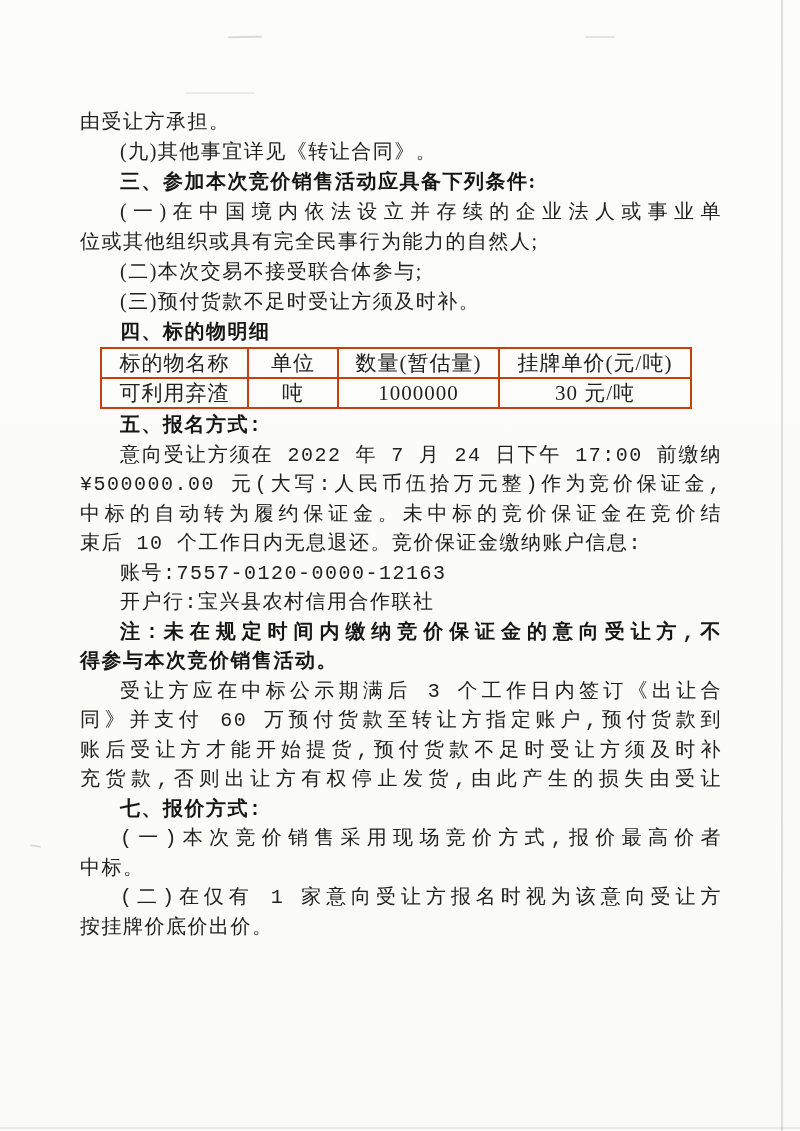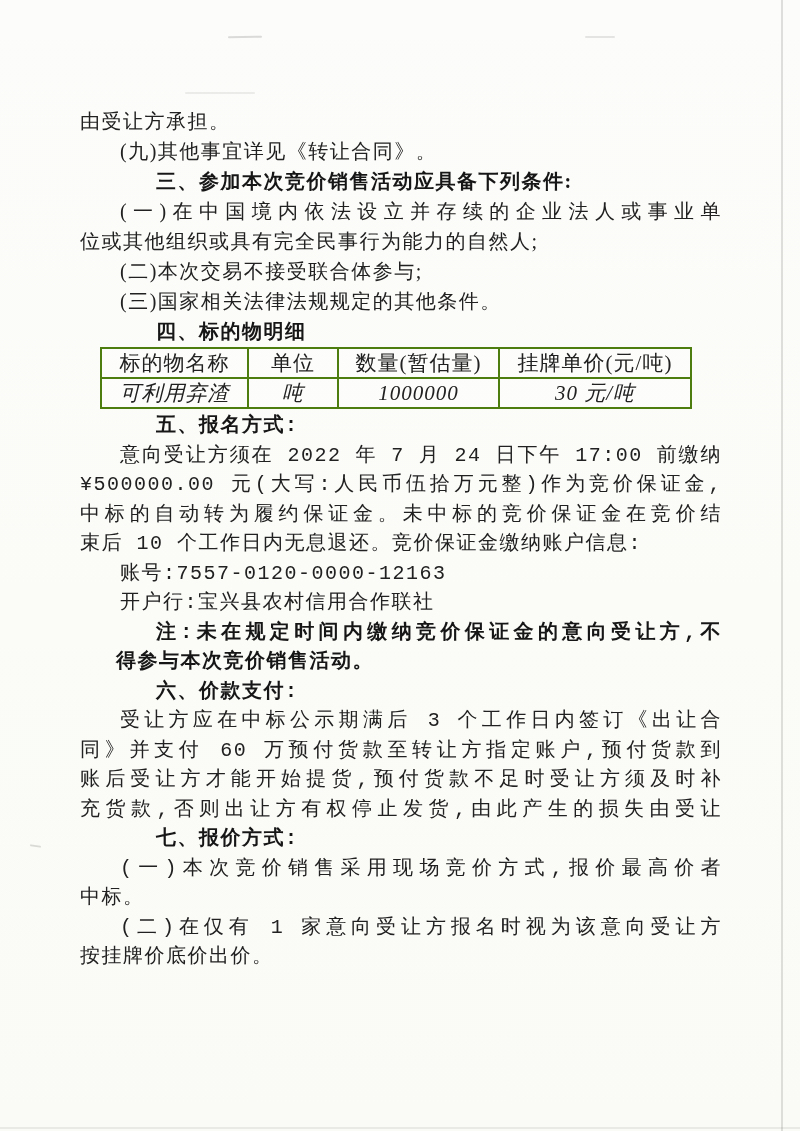--- a/index.html
+++ b/index.html
@@ -61,46 +61,46 @@
     height: 30px;
     line-height: 30px;
     white-space: pre;
   }
   .block2 .ln {
     height: 29.5px;
     line-height: 29.5px;
     font-family: Liberation Mono, monospace;
   }
   .ln.ind { text-indent: 2em; }
-  .ln.bold { font-weight: 700; color: #161616; margin-left: 36px; }
+  .ln.bold { font-weight: 700; color: #161616; }
   .ln.just {
     white-space: normal;
     text-align: justify;
     text-align-last: justify;
   }
   
   .lot-table {
     border-collapse: collapse;
     table-layout: fixed;
     width: 590px;
     margin: 1px 0 2px 20px;
   }
   .lot-table th, .lot-table td {
-    border: 2px solid #4d7c0f;
+    border: 2px solid #c2410c;
     font-weight: normal;
     text-align: center;
     vertical-align: middle;
     font-size: 21px;
     letter-spacing: 1px;
     padding: 0;
     height: 26px;
     color: #212121;
     background: rgba(255,255,255,0.35);
   }
-  .lot-table tbody td { height: 28px; font-style: italic; }
+  .lot-table tbody td { height: 28px; }
 </style>
 </head>
 <body>
 
 <div class="paper"></div>
 
 <div class="smudge s1"></div>
 <div class="smudge s2"></div>
 <div class="smudge s3"></div>
 <div class="smudge s4"></div>
@@ -109,21 +109,21 @@
 
 <div class="doc">
 
   <div class="block1">
     <div class="ln">由受让方承担。</div>
     <div class="ln ind">(九)其他事宜详见《转让合同》。</div>
     <div class="ln ind bold">三、参加本次竞价销售活动应具备下列条件:</div>
     <div class="ln ind just">(一)在中国境内依法设立并存续的企业法人或事业单</div>
     <div class="ln">位或其他组织或具有完全民事行为能力的自然人;</div>
     <div class="ln ind">(二)本次交易不接受联合体参与;</div>
-    <div class="ln ind">(三)国家相关法律法规规定的其他条件。</div>
+    <div class="ln ind">(三)预付货款不足时受让方须及时补。</div>
     <div class="ln ind bold">四、标的物明细</div>
   </div>
 
   <table class="lot-table">
     <colgroup>
       <col style="width:147px">
       <col style="width:90px">
       <col style="width:161px">
       <col style="width:192px">
     </colgroup>
@@ -148,21 +148,20 @@
   <div class="block2">
     <div class="ln ind bold">五、报名方式:</div>
     <div class="ln ind just">意向受让方须在 2022 年 7 月 24 日下午 17:00 前缴纳</div>
     <div class="ln just">¥500000.00 元(大写:人民币伍拾万元整)作为竞价保证金,</div>
     <div class="ln just">中标的自动转为履约保证金。未中标的竞价保证金在竞价结</div>
     <div class="ln">束后 10 个工作日内无息退还。竞价保证金缴纳账户信息:</div>
     <div class="ln ind">账号:7557-0120-0000-12163</div>
     <div class="ln ind">开户行:宝兴县农村信用合作联社</div>
     <div class="ln ind bold just">注:未在规定时间内缴纳竞价保证金的意向受让方,不</div>
     <div class="ln bold">得参与本次竞价销售活动。</div>
-    <div class="ln ind bold">六、价款支付:</div>
     <div class="ln ind just">受让方应在中标公示期满后 3 个工作日内签订《出让合</div>
     <div class="ln just">同》并支付 60 万预付货款至转让方指定账户,预付货款到</div>
     <div class="ln just">账后受让方才能开始提货,预付货款不足时受让方须及时补</div>
     <div class="ln just">充货款,否则出让方有权停止发货,由此产生的损失由受让</div>
     <div class="ln ind bold">七、报价方式:</div>
     <div class="ln ind just">(一)本次竞价销售采用现场竞价方式,报价最高价者</div>
     <div class="ln">中标。</div>
     <div class="ln ind just">(二)在仅有 1 家意向受让方报名时视为该意向受让方</div>
     <div class="ln">按挂牌价底价出价。</div>
   </div>

